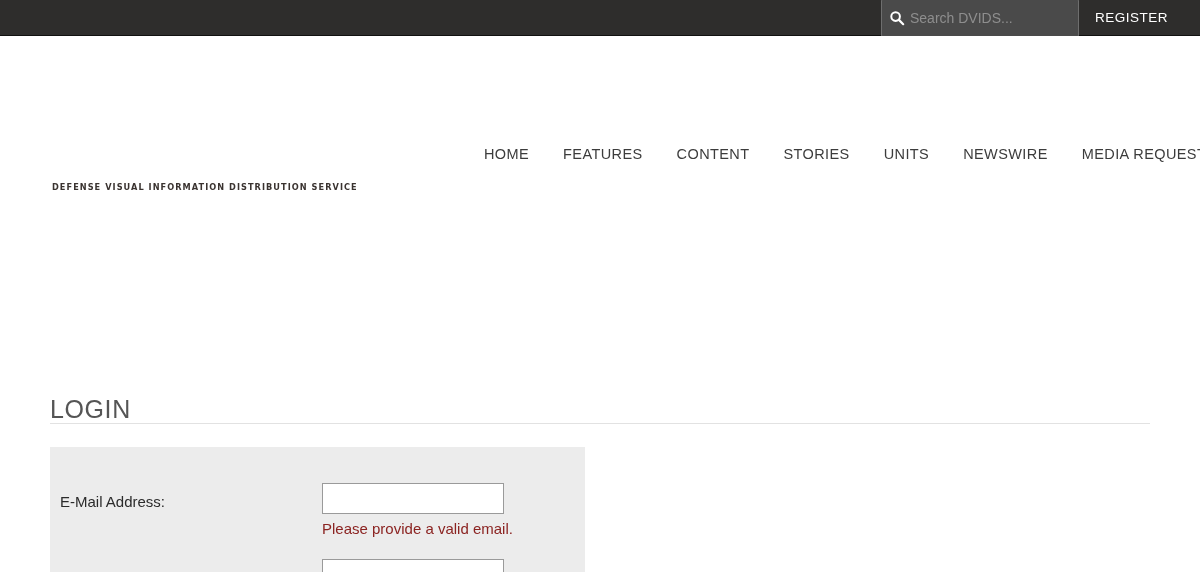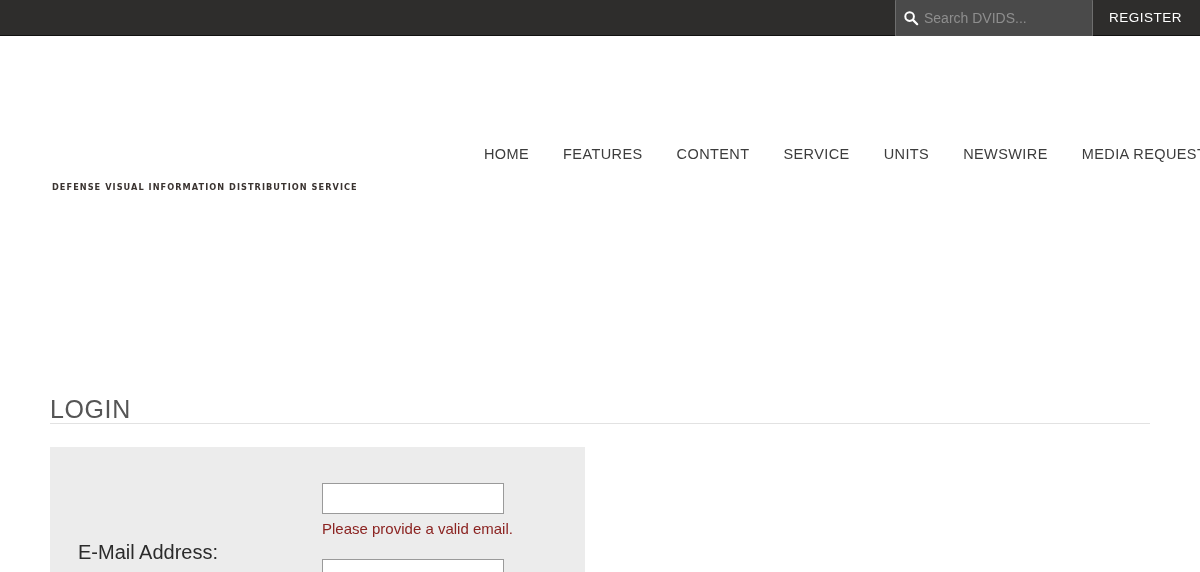--- a/index.html
+++ b/index.html
@@ -62,21 +62,21 @@
   }
   .search-input::placeholder {
     color: #8e8e8e;
     opacity: 1;
   }
   .register-link {
     color: #ffffff;
     font-size: 13.5px;
     letter-spacing: 0.5px;
     text-decoration: none;
-    margin-right: 18px;
+    margin-right: 32px;
     white-space: nowrap;
   }
 
   
   .header {
     position: relative;
     height: 126px;
     background: #ffffff;
   }
   .logo {
@@ -174,25 +174,24 @@
   .form-row {
     position: absolute;
     left: 0;
     width: 100%;
   }
   .row-email    { top: 36px; }
   .row-password { top: 112px; }
 
   .field-label {
     position: absolute;
-    left: 28px;
+    left: 10px;
     top: 10px;
-    font-size: 20px;
+    font-size: 15px;
     color: #2b2b2b;
-    margin-top: 48px;
   }
   .field-col {
     position: absolute;
     left: 272px;
   }
   .text-input {
     display: block;
     width: 182px;
     height: 31px;
     background: #ffffff;
@@ -233,21 +232,21 @@
 <div class="header">
 
   <a class="logo" href="#">
     <div class="logo-tag">DEFENSE VISUAL INFORMATION DISTRIBUTION SERVICE</div>
   </a>
 
   <nav class="mainnav">
     <a class="nav-item" href="#">HOME</a>
     <a class="nav-item" href="#">FEATURES</a>
     <a class="nav-item" href="#">CONTENT</a>
-    <a class="nav-item" href="#">SERVICE</a>
+    <a class="nav-item" href="#">STORIES</a>
     <a class="nav-item" href="#">UNITS</a>
     <a class="nav-item" href="#">NEWSWIRE</a>
     <a class="nav-item" href="#">MEDIA REQUESTS</a>
   </nav>
 </div>
 
 <div class="page">
 
   <h1 class="page-title">LOGIN</h1>
   <div class="title-rule"></div>

